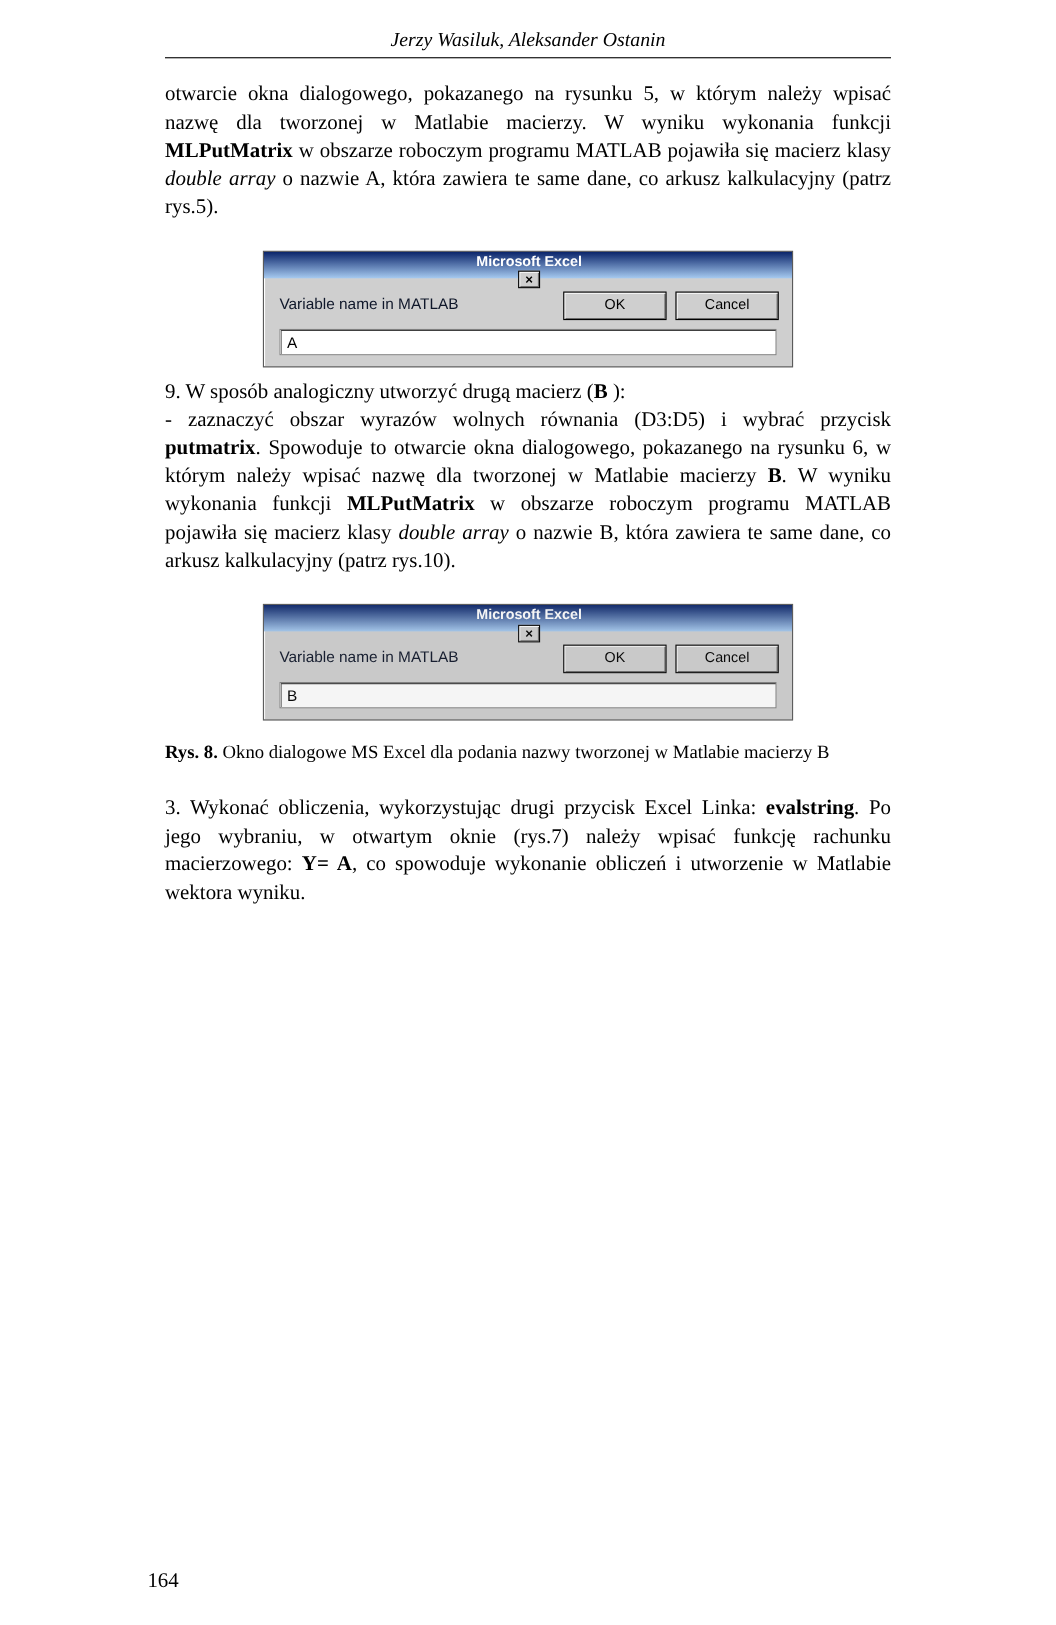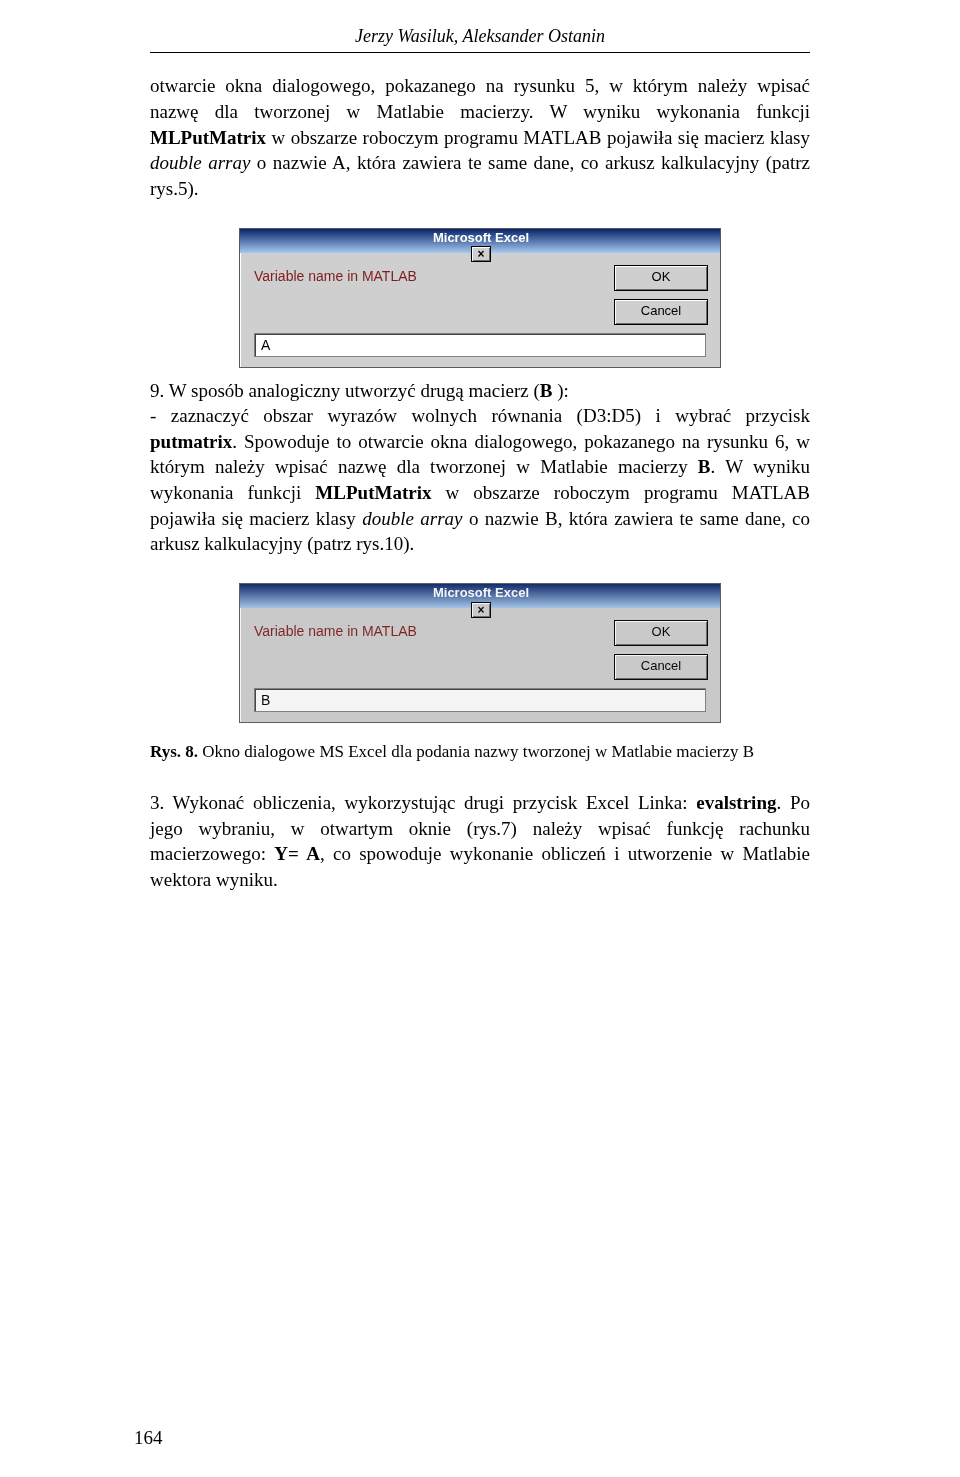--- a/index.html
+++ b/index.html
@@ -89,27 +89,27 @@
     line-height: 14px;
     font-family: Arial, sans-serif;
   }
   .dialog-body {
     display: flex;
     align-items: flex-start;
     padding: 12px 12px 8px 14px;
   }
   .dialog-label {
     flex: 1;
-    color: #7f1d1d;
+    color: #0f172a;
     font-size: 14px;
     padding-top: 2px;
   }
   .btn-stack {
     display: flex;
-    flex-direction: column;
+    flex-direction: row;
     gap: 8px;
   }
   .win-btn {
     width: 92px;
     height: 24px;
     background: #cfcfcf;
     border: 1px solid #000;
     box-shadow: 1px 1px 0 #fff inset, -1px -1px 0 #6b6b6b inset;
     font-family: Tahoma, Arial, sans-serif;
     font-size: 13px;

